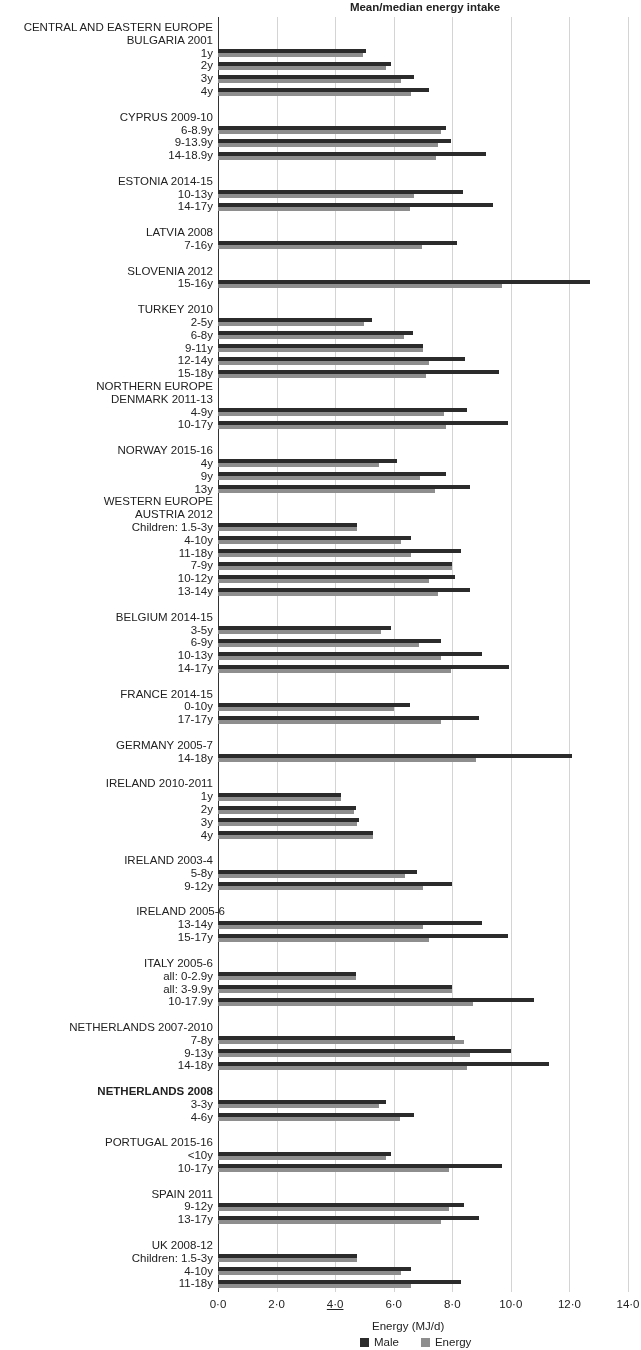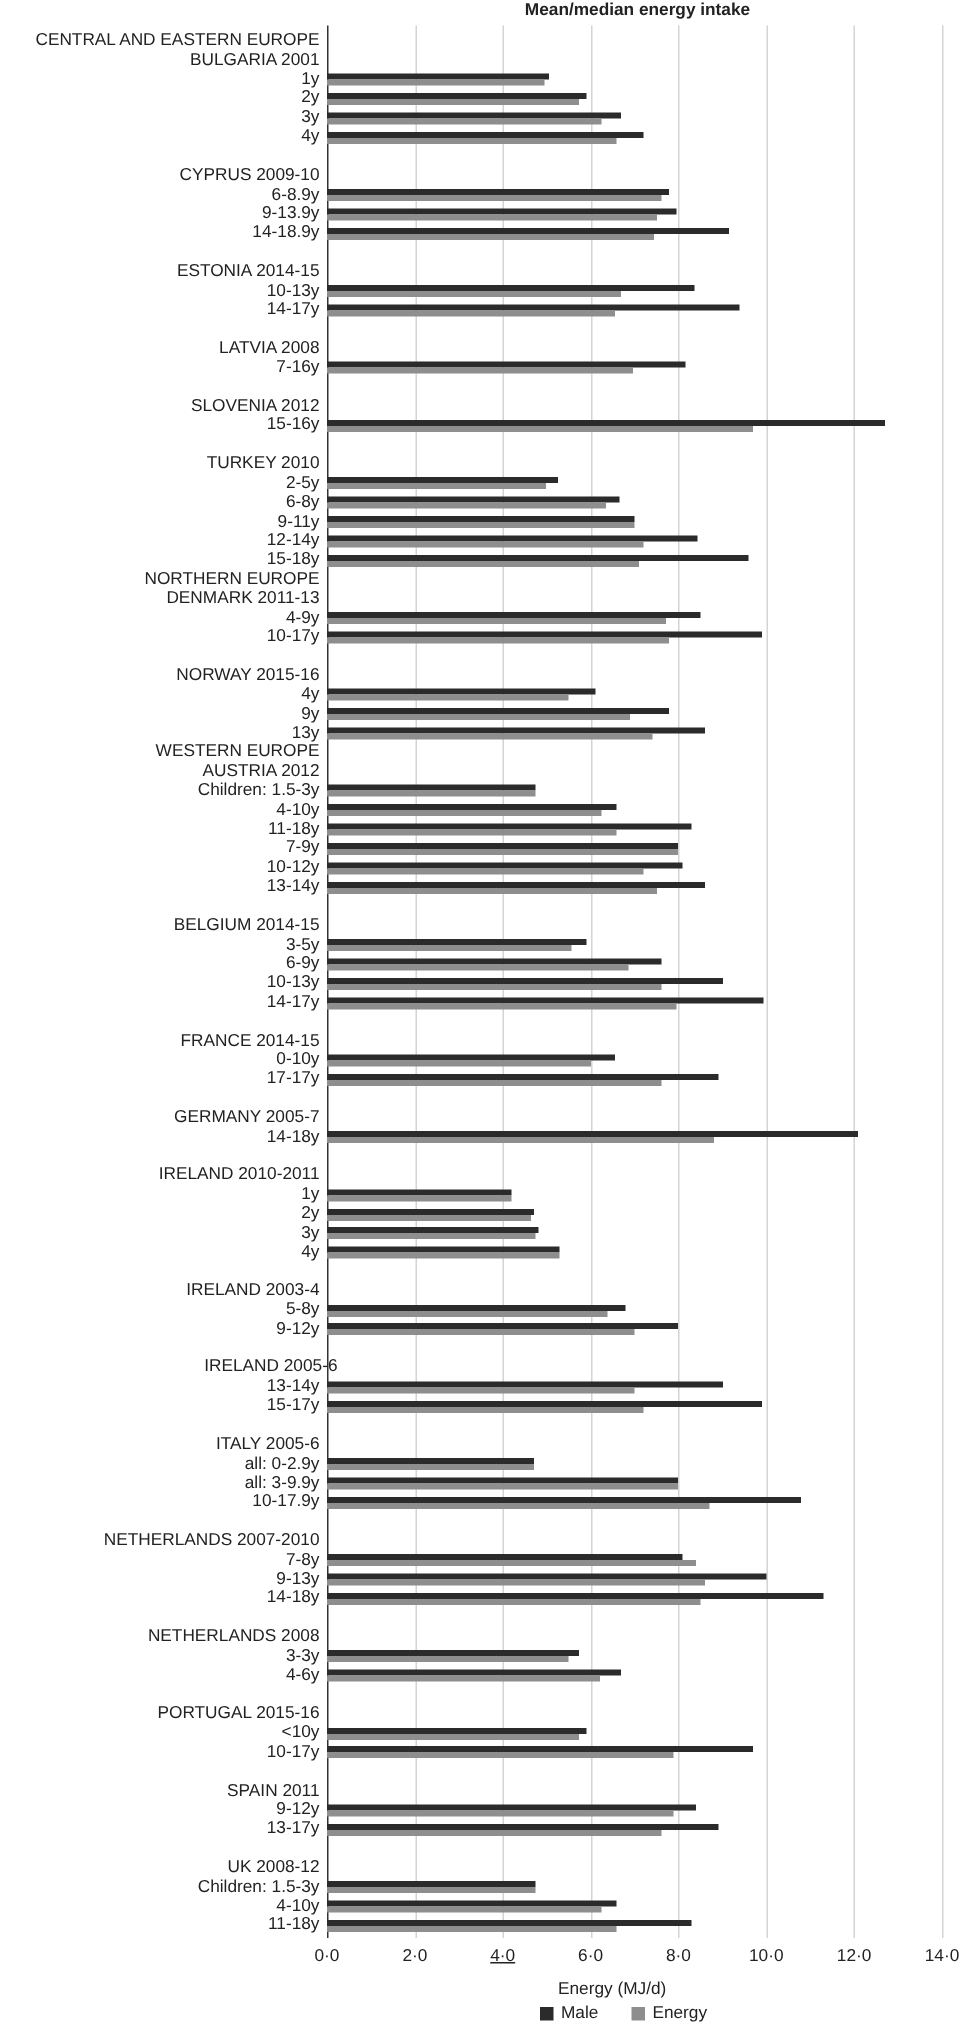--- a/index.html
+++ b/index.html
@@ -377,21 +377,21 @@
         <div class="bar female" style="width: 251.857px;"></div>
       </div>
       <div class="row" style="top: 1059.42px;">
         <div class="row-label">14-18y</div>
         <div class="bar male" style="width: 330.929px;"></div>
         <div class="bar female" style="width: 248.929px;"></div>
       </div>
       <div class="row" style="top: 1072.24px;">
         <div class="row-label"></div>
       </div>
-      <div class="row" style="top: 1085.06px;">
+      <div class="row" style="top: 1085.06px; font-weight: bold;">
         <div class="row-label">NETHERLANDS 2008</div>
       </div>
       <div class="row" style="top: 1097.88px;">
         <div class="row-label">3-3y</div>
         <div class="bar male" style="width: 168.393px;"></div>
         <div class="bar female" style="width: 161.071px;"></div>
       </div>
       <div class="row" style="top: 1110.7px;">
         <div class="row-label">4-6y</div>
         <div class="bar male" style="width: 196.214px;"></div>

